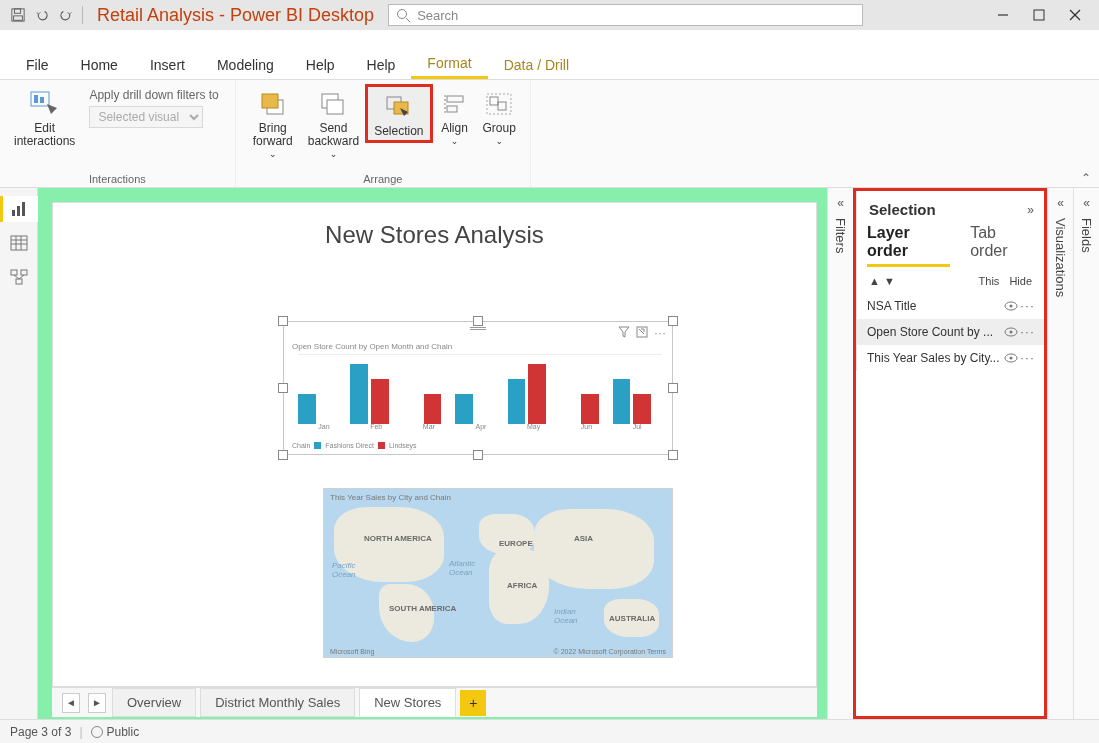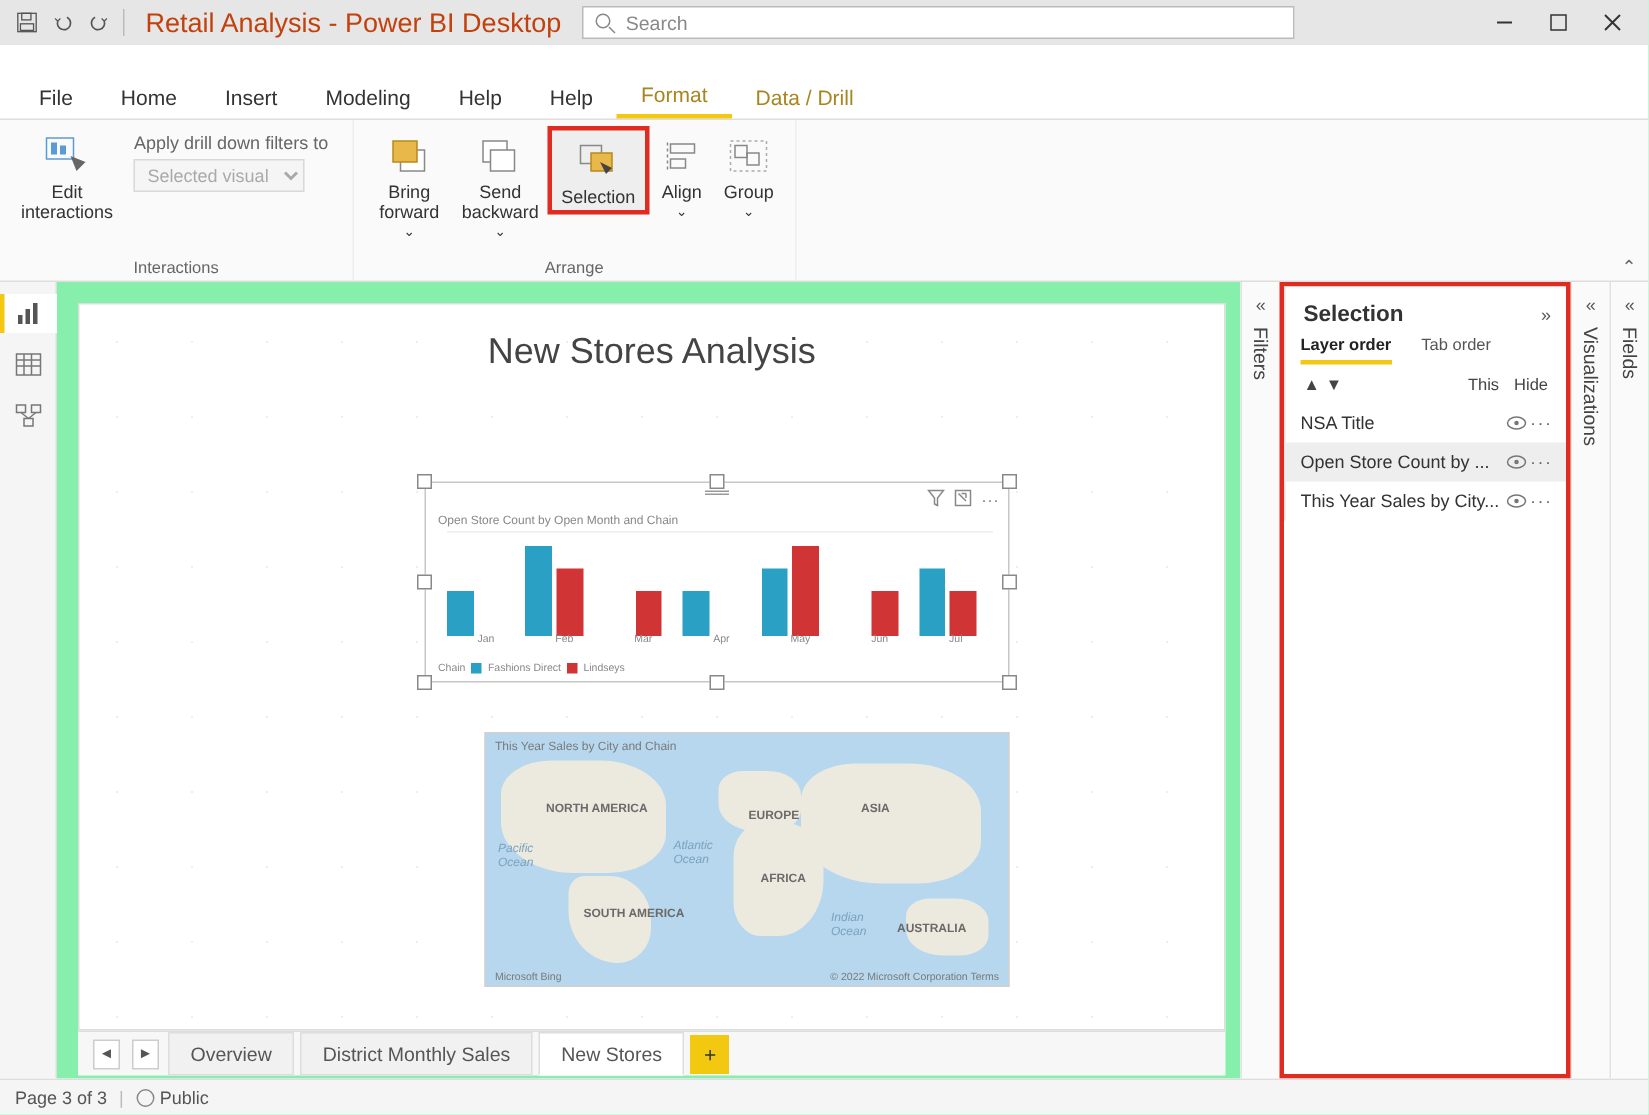--- a/index.html
+++ b/index.html
@@ -81,21 +81,21 @@
 
 .rightstack { display:flex; flex-direction: row; }
 .collapsed-pane { width: 26px; background: #fafafa; border-left: 1px solid #e2e2e2; display: flex; flex-direction: column; align-items: center; padding-top: 8px; }
 .collapsed-pane .chev { font-size: 12px; color: #555; margin-bottom: 8px; }
 .collapsed-pane .vlabel { writing-mode: vertical-rl; font-size: 13px; color: #444; }
 
 .selection-pane { width: 188px; background: #fff; border-left: 1px solid #e2e2e2; display: flex; flex-direction: column; }
 .selection-pane .sp-head { display:flex; align-items:center; justify-content:space-between; padding: 10px 10px 6px 12px; }
 .selection-pane .sp-head .htxt { font-size: 15px; font-weight: 600; color: #333; }
 .selection-pane .sp-head .hchev { font-size: 12px; color: #555; }
-.selection-pane .sp-tabs { display:flex; padding: 0 10px; gap: 20px; font-size:11px; }
+.selection-pane .sp-tabs { display:flex; padding: 0 10px; gap: 20px; font-size:16px; }
 .selection-pane .sp-tabs .t { padding-bottom:4px; color:#555; }
 .selection-pane .sp-tabs .t.active { border-bottom: 3px solid #f2c811; color:#222; font-weight:600;}
 .selection-pane .sp-row2 { display:flex; align-items:center; padding: 8px 12px 6px; color:#444; font-size:11px;}
 .selection-pane .sp-row2 .arrows { display:flex; gap:4px;}
 .selection-pane .sp-row2 .sh { margin-left:auto; margin-right:10px; }
 .selection-pane .item { display:flex; align-items:center; padding: 6px 10px; font-size:12px; color:#333; }
 .selection-pane .item.sel { background: #eee; }
 .selection-pane .item .iname { flex:1; white-space: nowrap; overflow:hidden; text-overflow: ellipsis; }
 .selection-pane .item .eye { width:16px; color:#666; }
 .selection-pane .item .dots { width:14px; color:#666; letter-spacing:1px; }
@@ -363,21 +363,21 @@
         <div class="continent" style="left:55px;top:95px;width:55px;height:58px;border-radius:20% 50% 40% 60%"></div>
         <div class="continent" style="left:155px;top:25px;width:55px;height:40px"></div>
         <div class="continent" style="left:165px;top:60px;width:60px;height:75px;border-radius:30% 40% 50% 30%"></div>
         <div class="continent" style="left:210px;top:20px;width:120px;height:80px"></div>
         <div class="continent" style="left:280px;top:110px;width:55px;height:38px"></div>
         <div class="lbl" style="left:40px;top:45px">NORTH AMERICA</div>
         <div class="lbl" style="left:175px;top:50px">EUROPE</div>
         <div class="lbl" style="left:250px;top:45px">ASIA</div>
         <div class="lbl" style="left:183px;top:92px">AFRICA</div>
         <div class="lbl" style="left:65px;top:115px">SOUTH AMERICA</div>
-        <div class="lbl" style="left:274px;top:125px">AUSTRALIA</div>
+        <div class="lbl" style="left:285px;top:125px">AUSTRALIA</div>
         <div class="lbl" style="left:8px;top:72px;font-weight:normal;font-style:italic;color:#7aa3bf;white-space:pre">Pacific
 Ocean</div>
         <div class="lbl" style="left:125px;top:70px;font-weight:normal;font-style:italic;color:#7aa3bf;white-space:pre">Atlantic
 Ocean</div>
         <div class="lbl" style="left:230px;top:118px;font-weight:normal;font-style:italic;color:#7aa3bf;white-space:pre">Indian
 Ocean</div>
         <div class="brand">Microsoft Bing</div>
         <div class="credits">© 2022 Microsoft Corporation   Terms</div>
       </div>
     </div>

